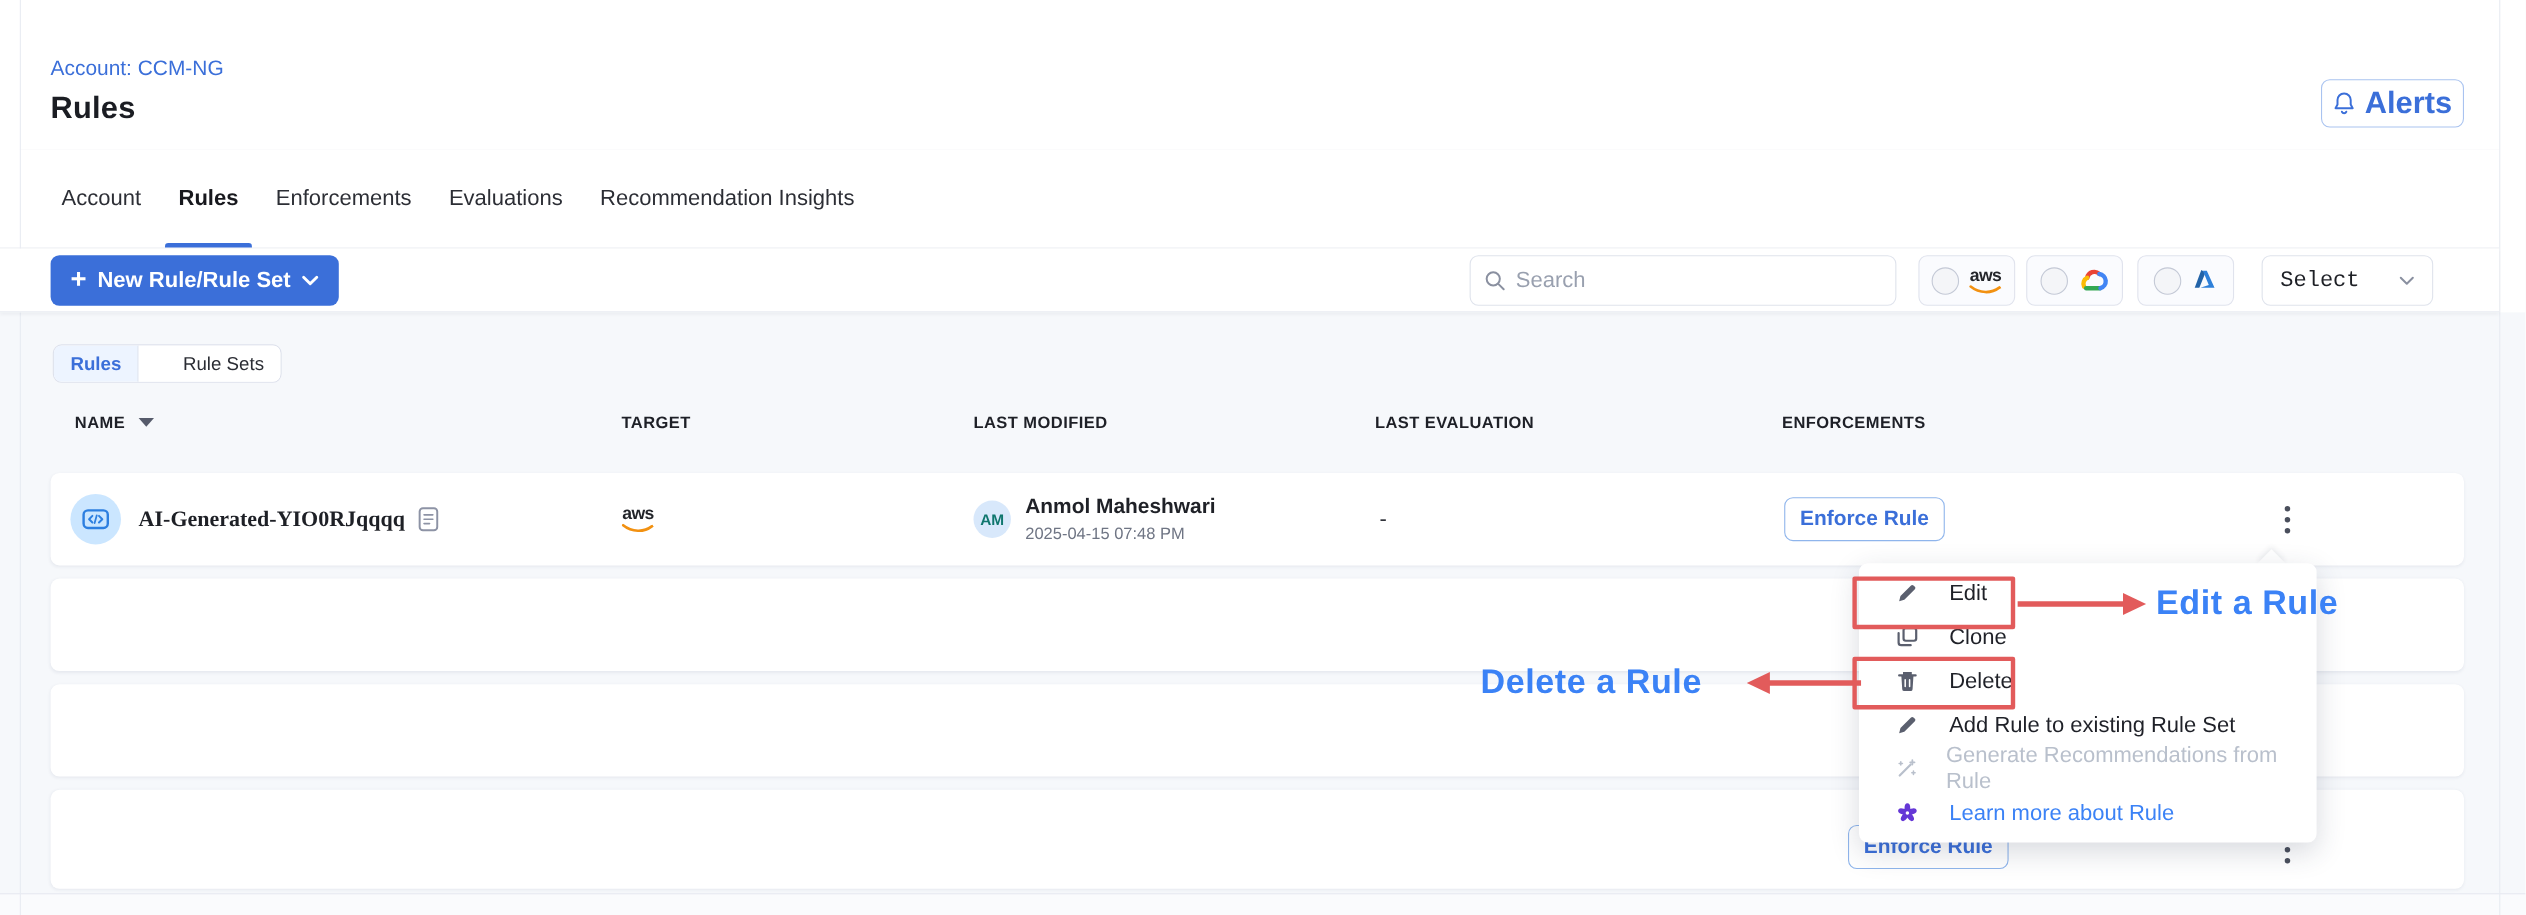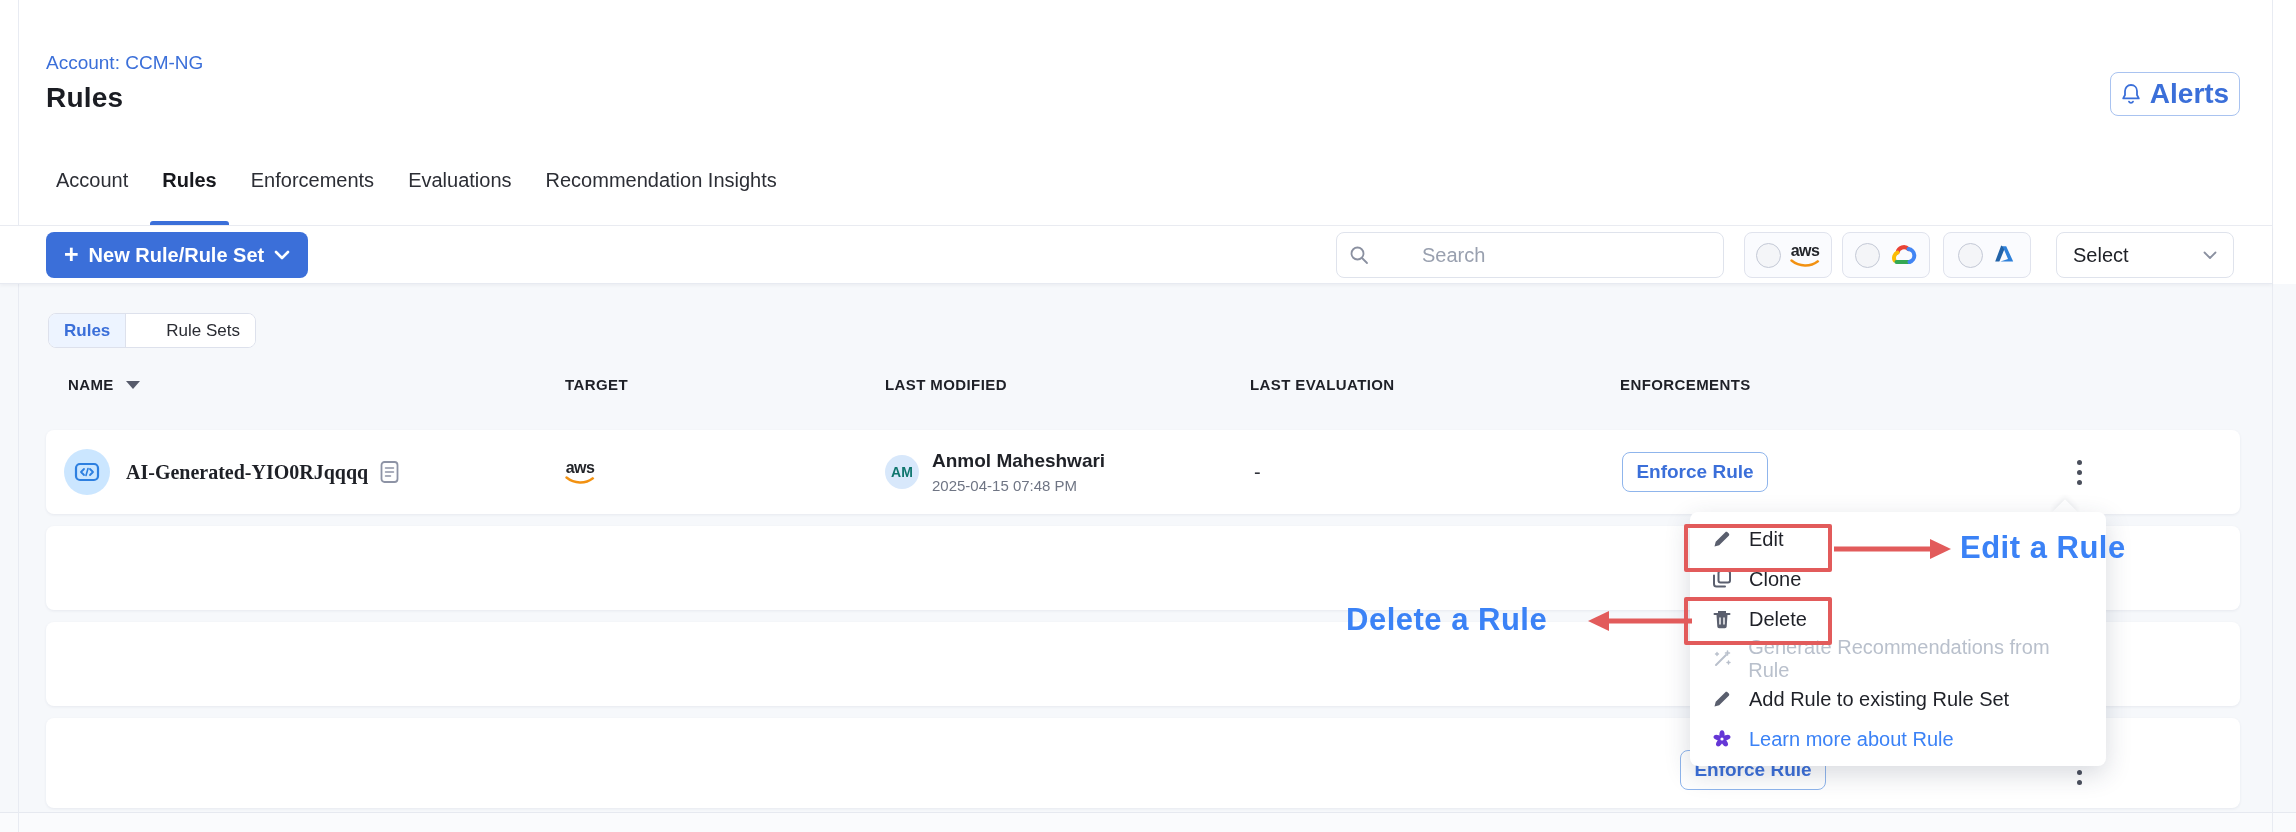--- a/index.html
+++ b/index.html
@@ -30,31 +30,31 @@
 
   
   .toolbar { position:absolute; left:0; right:24px; top:226px; height:58px; background:#fff;
     border-bottom:1px solid #e7eaf1; box-shadow:0 2px 3px rgba(20,30,60,.04); z-index:2; }
   .new-rule-btn { position:absolute; left:46px; top:6px; height:46px; padding:0 18px; background:#3B6FD9;
     border:none; border-radius:8px; display:flex; align-items:center; gap:10px; color:#fff; cursor:pointer; }
   .new-rule-btn .plus { font-size:25px; font-weight:700; line-height:1; margin-top:-2px; }
   .new-rule-btn .lbl { font-size:20px; font-weight:700; }
   .search-box { position:absolute; left:1336px; top:6px; width:388px; height:46px; background:#fff;
     border:1px solid #dfe3ec; border-radius:8px; display:flex; align-items:center; padding:0 12px; gap:9px; }
-  .search-box input { border:none; outline:none; flex:1; font-size:20px; color:#ef4444; font-family:inherit; background:transparent;margin-left:44px; }
+  .search-box input { border:none; outline:none; flex:1; font-size:20px; color:#ef4444; font-family:inherit; background:transparent; }
   .search-box input::placeholder { color:#99a0af; }
   .chip { position:absolute; top:6px; width:88px; height:46px; background:#fafbfe; border:1px solid #e0e3ed;
     border-radius:8px; display:flex; align-items:center; justify-content:center; gap:9px; cursor:pointer; }
   .chip .radio { width:25px; height:25px; border-radius:50%; background:#f4f5f8; border:1.5px solid #c4c9d6; }
   .chip.aws { left:1744px; } .chip.gcp { left:1842px; } .chip.azure { left:1943px; }
   .aws-logo { display:flex; flex-direction:column; align-items:center; line-height:1; }
   .aws-logo .aws-text { font-size:16px; font-weight:700; color:#23252a; letter-spacing:-.5px; }
-  .select-box { position:absolute; left:2056px; top:6px; width:178px; height:46px; background:#fff;
+  .select-box { position:absolute; left:2056px; top:6px; width:156px; height:46px; background:#fff;
     border:1px solid #dfe3ec; border-radius:8px; display:flex; align-items:center; justify-content:space-between;
-    padding:0 16px; cursor:pointer; }
+    padding:0 16px; cursor:pointer;font-family:Liberation Mono, monospace; }
   .select-box span { font-size:20px; color:#1e2026; }
 
   
   .content { position:absolute; left:0; top:284px; width:2296px; height:548px; background:#f6f8fb; }
   .footer-strip { position:absolute; left:0; top:812px; width:2296px; height:20px; background:#fafbfd; border-top:1px solid #e6e9f0; }
 
   .segmented { position:absolute; left:48px; top:313px; height:35px; display:flex; border:1px solid #dde1ec;
     border-radius:8px; overflow:hidden; background:#fff; z-index:2; }
   .seg { display:flex; align-items:center; padding:0 15px; font-size:17px; cursor:pointer; }
   .seg.active { background:#edf4ff; color:#3B6FD9; font-weight:700; border-right:1px solid #dde1ec; }
@@ -88,21 +88,21 @@
   .kebab { position:absolute; left:2020px; top:22px; width:26px; height:40px; display:flex; flex-direction:column;
     align-items:center; justify-content:center; gap:5px; cursor:pointer; }
   .row4 .kebab { top:34px; }
   .kebab i { width:5px; height:5px; border-radius:50%; background:#4a4f5c; }
 
   
   .menu-caret { position:absolute; left:2056px; top:503px; width:18px; height:18px; background:#fff;
     transform:rotate(45deg); box-shadow:-2px -2px 5px rgba(40,50,80,.08); z-index:9; }
   .menu { position:absolute; left:1690px; top:512px; width:416px; height:254px; background:#fff; border-radius:8px;
     box-shadow:0 8px 26px rgba(40,50,80,.18); z-index:10; padding:7px 0; }
-  .menu-item { height:40px; display:flex; align-items:center; gap:15px; padding:0 20px; font-size:20px;
+  .menu-item { height:40px; display:flex; align-items:center; gap:26px; padding:0 32px; font-size:20px;
     color:#1f2128; cursor:pointer; }
   .menu-item .mi-icon { width:24px; display:flex; justify-content:center; }
   .menu-item.disabled { color:#b9c0cc; cursor:default; }
   .menu-item.purple { color:#3b82f6; }
 
   
   .anno { position:absolute; z-index:30; }
   .anno-box { border:4px solid #E25B5B; border-radius:2px; background:transparent; }
   .box-edit { left:1684px; top:524px; width:148px; height:48px; }
   .box-delete { left:1684px; top:597px; width:148px; height:48px; }
@@ -282,38 +282,38 @@
     <div class="menu-item">
       <span class="mi-icon">
         <svg width="20" height="20" viewBox="0 0 20 20" fill="none">
           <path d="M2.5 5h15M7 5V3h6v2" stroke="#5a5f6e" stroke-width="2" stroke-linecap="round"></path>
           <path d="M4.5 5.5h11l-.8 12a1.8 1.8 0 0 1-1.8 1.7H7.1a1.8 1.8 0 0 1-1.8-1.7l-.8-12z" fill="#5a5f6e"></path>
           <path d="M8 9v6M12 9v6" stroke="#fff" stroke-width="1.4" stroke-linecap="round"></path>
         </svg>
       </span>
       <span>Delete</span>
     </div>
+    <div class="menu-item">
+      <span class="mi-icon">
+        <svg width="20" height="20" viewBox="0 0 20 20">
+            <path d="M2.5 17.5l1.2-4.7 9.6-9.6c.6-.6 1.6-.6 2.2 0l1.3 1.3c.6.6.6 1.6 0 2.2l-9.6 9.6-4.7 1.2z" fill="#5a5f6e"></path>
+          </svg>
+      </span>
+      <span>Add Rule to existing Rule Set</span>
+    </div>
     <div class="menu-item disabled">
       <span class="mi-icon">
         <svg width="20" height="20" viewBox="0 0 20 20" fill="none">
           <path d="M4 16L14 6" stroke="#b9c0cc" stroke-width="2" stroke-linecap="round"></path>
           <path d="M15.5 2v4M13.5 4h4" stroke="#b9c0cc" stroke-width="1.6" stroke-linecap="round"></path>
           <path d="M5 3.5v3M3.5 5h3" stroke="#b9c0cc" stroke-width="1.4" stroke-linecap="round"></path>
           <path d="M16.5 12v3M15 13.5h3" stroke="#b9c0cc" stroke-width="1.4" stroke-linecap="round"></path>
         </svg>
       </span>
       <span>Generate Recommendations from Rule</span>
-    </div>
-    <div class="menu-item">
-      <span class="mi-icon">
-        <svg width="20" height="20" viewBox="0 0 20 20">
-            <path d="M2.5 17.5l1.2-4.7 9.6-9.6c.6-.6 1.6-.6 2.2 0l1.3 1.3c.6.6.6 1.6 0 2.2l-9.6 9.6-4.7 1.2z" fill="#5a5f6e"></path>
-          </svg>
-      </span>
-      <span>Add Rule to existing Rule Set</span>
     </div>
     <div class="menu-item purple">
       <span class="mi-icon">
         <svg width="20" height="20" viewBox="0 0 20 20" fill="#6537D6">
           <g transform="translate(10,10)">
             <ellipse rx="2.6" ry="4.6" transform="rotate(0) translate(0,-4.2)"></ellipse>
             <ellipse rx="2.6" ry="4.6" transform="rotate(72) translate(0,-4.2)"></ellipse>
             <ellipse rx="2.6" ry="4.6" transform="rotate(144) translate(0,-4.2)"></ellipse>
             <ellipse rx="2.6" ry="4.6" transform="rotate(216) translate(0,-4.2)"></ellipse>
             <ellipse rx="2.6" ry="4.6" transform="rotate(288) translate(0,-4.2)"></ellipse>

